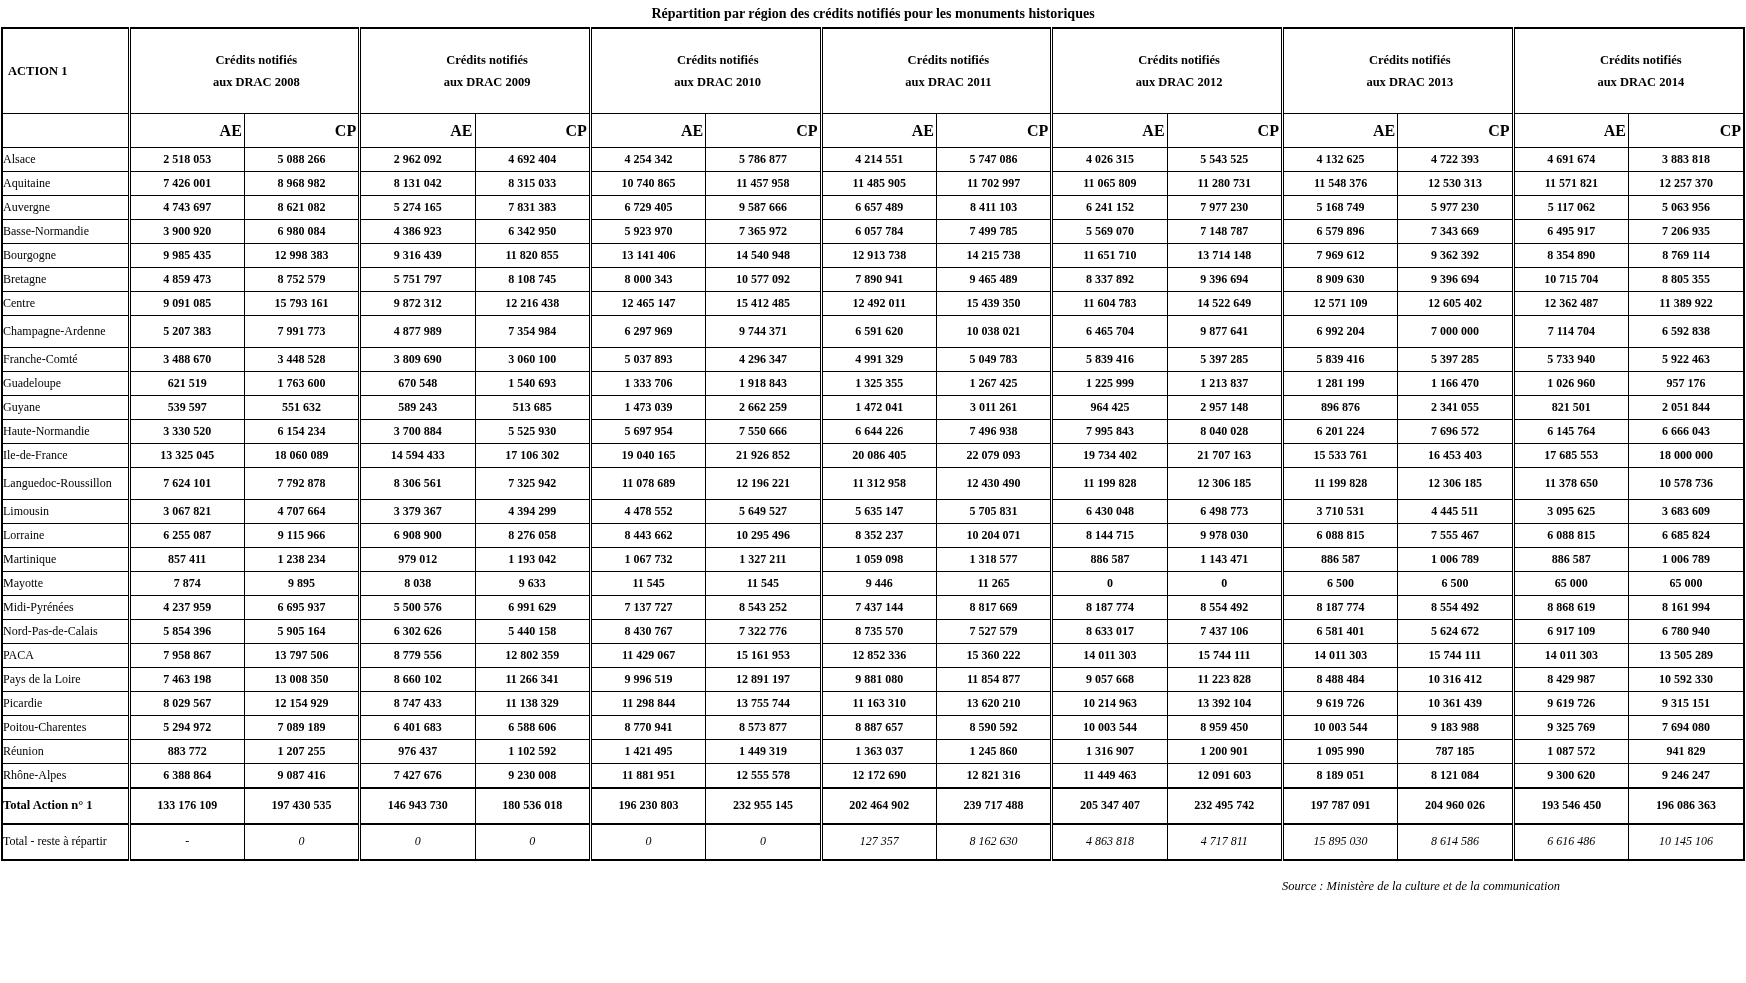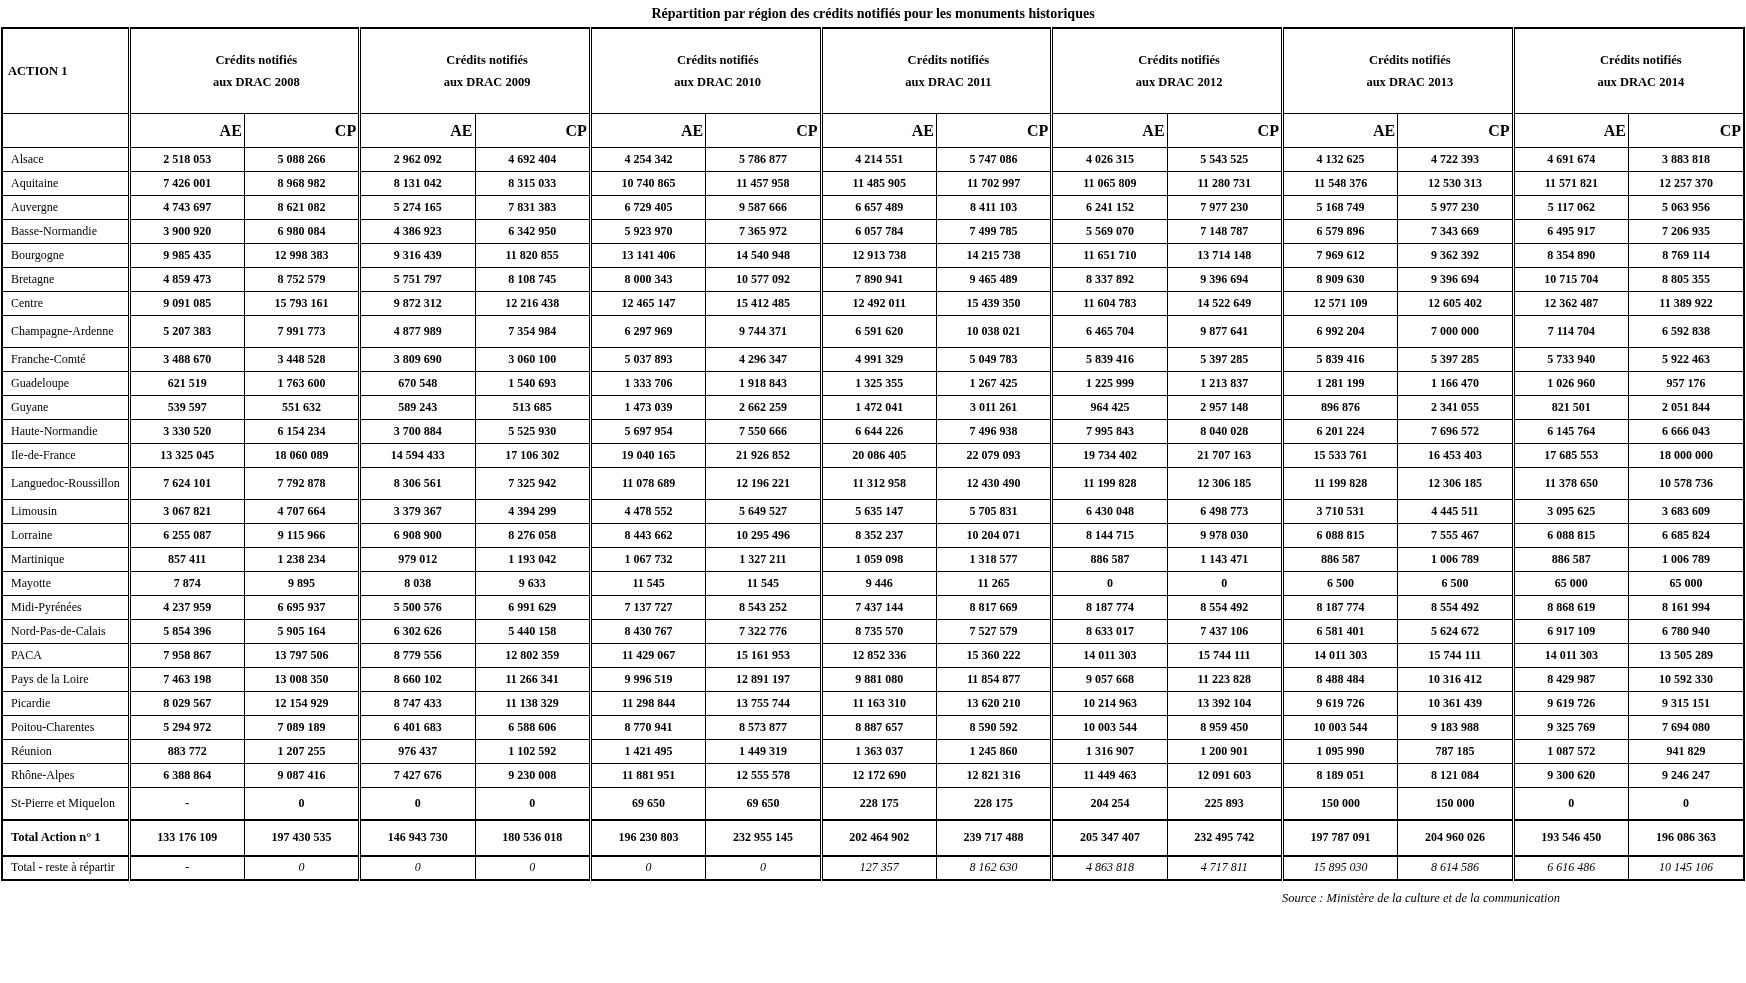--- a/index.html
+++ b/index.html
@@ -8,28 +8,28 @@
   table{border-collapse:collapse;border:2px solid #000;width:1744px;margin:0 0 0 1px;table-layout:fixed;}
   th,td{border:1px solid #000;padding:0 2px;overflow:hidden;}
   .gs{border-left:3px double #000;}
   th.corner{text-align:left;vertical-align:middle;padding-left:5px;font-size:12.5px;font-weight:bold;height:84px;}
   th.group{height:84px;font-size:12.5px;font-weight:bold;text-align:center;vertical-align:middle;}
   th.group div{line-height:1.8;padding-left:24px;}
   th.sub,th.sub-corner{height:33px;font-size:16px;font-weight:bold;text-align:right;vertical-align:middle;}
   tbody tr{height:24px;}
   tbody tr.tall{height:32px;}
   tbody tr.mid{height:26px;}
-  td.region{text-align:left;padding-left:8px;font-size:12px;font-weight:normal;}
+  td.region{text-align:left;padding-left:0;font-size:12px;font-weight:normal;}
   td.num{text-align:center;font-weight:bold;font-size:12px;white-space:nowrap;}
   tr.total{height:36px;}
   tr.total td{border-top:2px solid #000;border-bottom:2px solid #000;}
   tr.total td.region{font-weight:bold;font-size:12.5px;margin-left:44px;}
-  tr.remainder{height:24px;}
+  tr.remainder{height:36px;}
   tr.remainder td.num{font-style:italic;font-weight:normal;}
-  .source{text-align:right;padding:10px 186px 0 0;font-style:italic;font-size:12.5px;}
+  .source{text-align:right;padding:18px 186px 0 0;font-style:italic;font-size:12.5px;}
 </style>
 </head>
 <body>
 
 <div class="title">Répartition par région des crédits notifiés pour les monuments historiques</div>
 
 <table>
   <colgroup>
     <col style="width:127px">
     <col>
@@ -533,37 +533,20 @@
         <td class="num">12 555 578</td>
         <td class="num gs">12 172 690</td>
         <td class="num">12 821 316</td>
         <td class="num gs">11 449 463</td>
         <td class="num">12 091 603</td>
         <td class="num gs">8 189 051</td>
         <td class="num">8 121 084</td>
         <td class="num gs">9 300 620</td>
         <td class="num">9 246 247</td>
       </tr>
-      <tr class="tall">
-        <td class="region">St-Pierre et Miquelon</td>
-        <td class="num gs">-</td>
-        <td class="num">0</td>
-        <td class="num gs">0</td>
-        <td class="num">0</td>
-        <td class="num gs">69 650</td>
-        <td class="num">69 650</td>
-        <td class="num gs">228 175</td>
-        <td class="num">228 175</td>
-        <td class="num gs">204 254</td>
-        <td class="num">225 893</td>
-        <td class="num gs">150 000</td>
-        <td class="num">150 000</td>
-        <td class="num gs">0</td>
-        <td class="num">0</td>
-      </tr>
       <tr class="total">
         <td class="region">Total Action n° 1</td>
         <td class="num gs">133 176 109</td>
         <td class="num">197 430 535</td>
         <td class="num gs">146 943 730</td>
         <td class="num">180 536 018</td>
         <td class="num gs">196 230 803</td>
         <td class="num">232 955 145</td>
         <td class="num gs">202 464 902</td>
         <td class="num">239 717 488</td>

